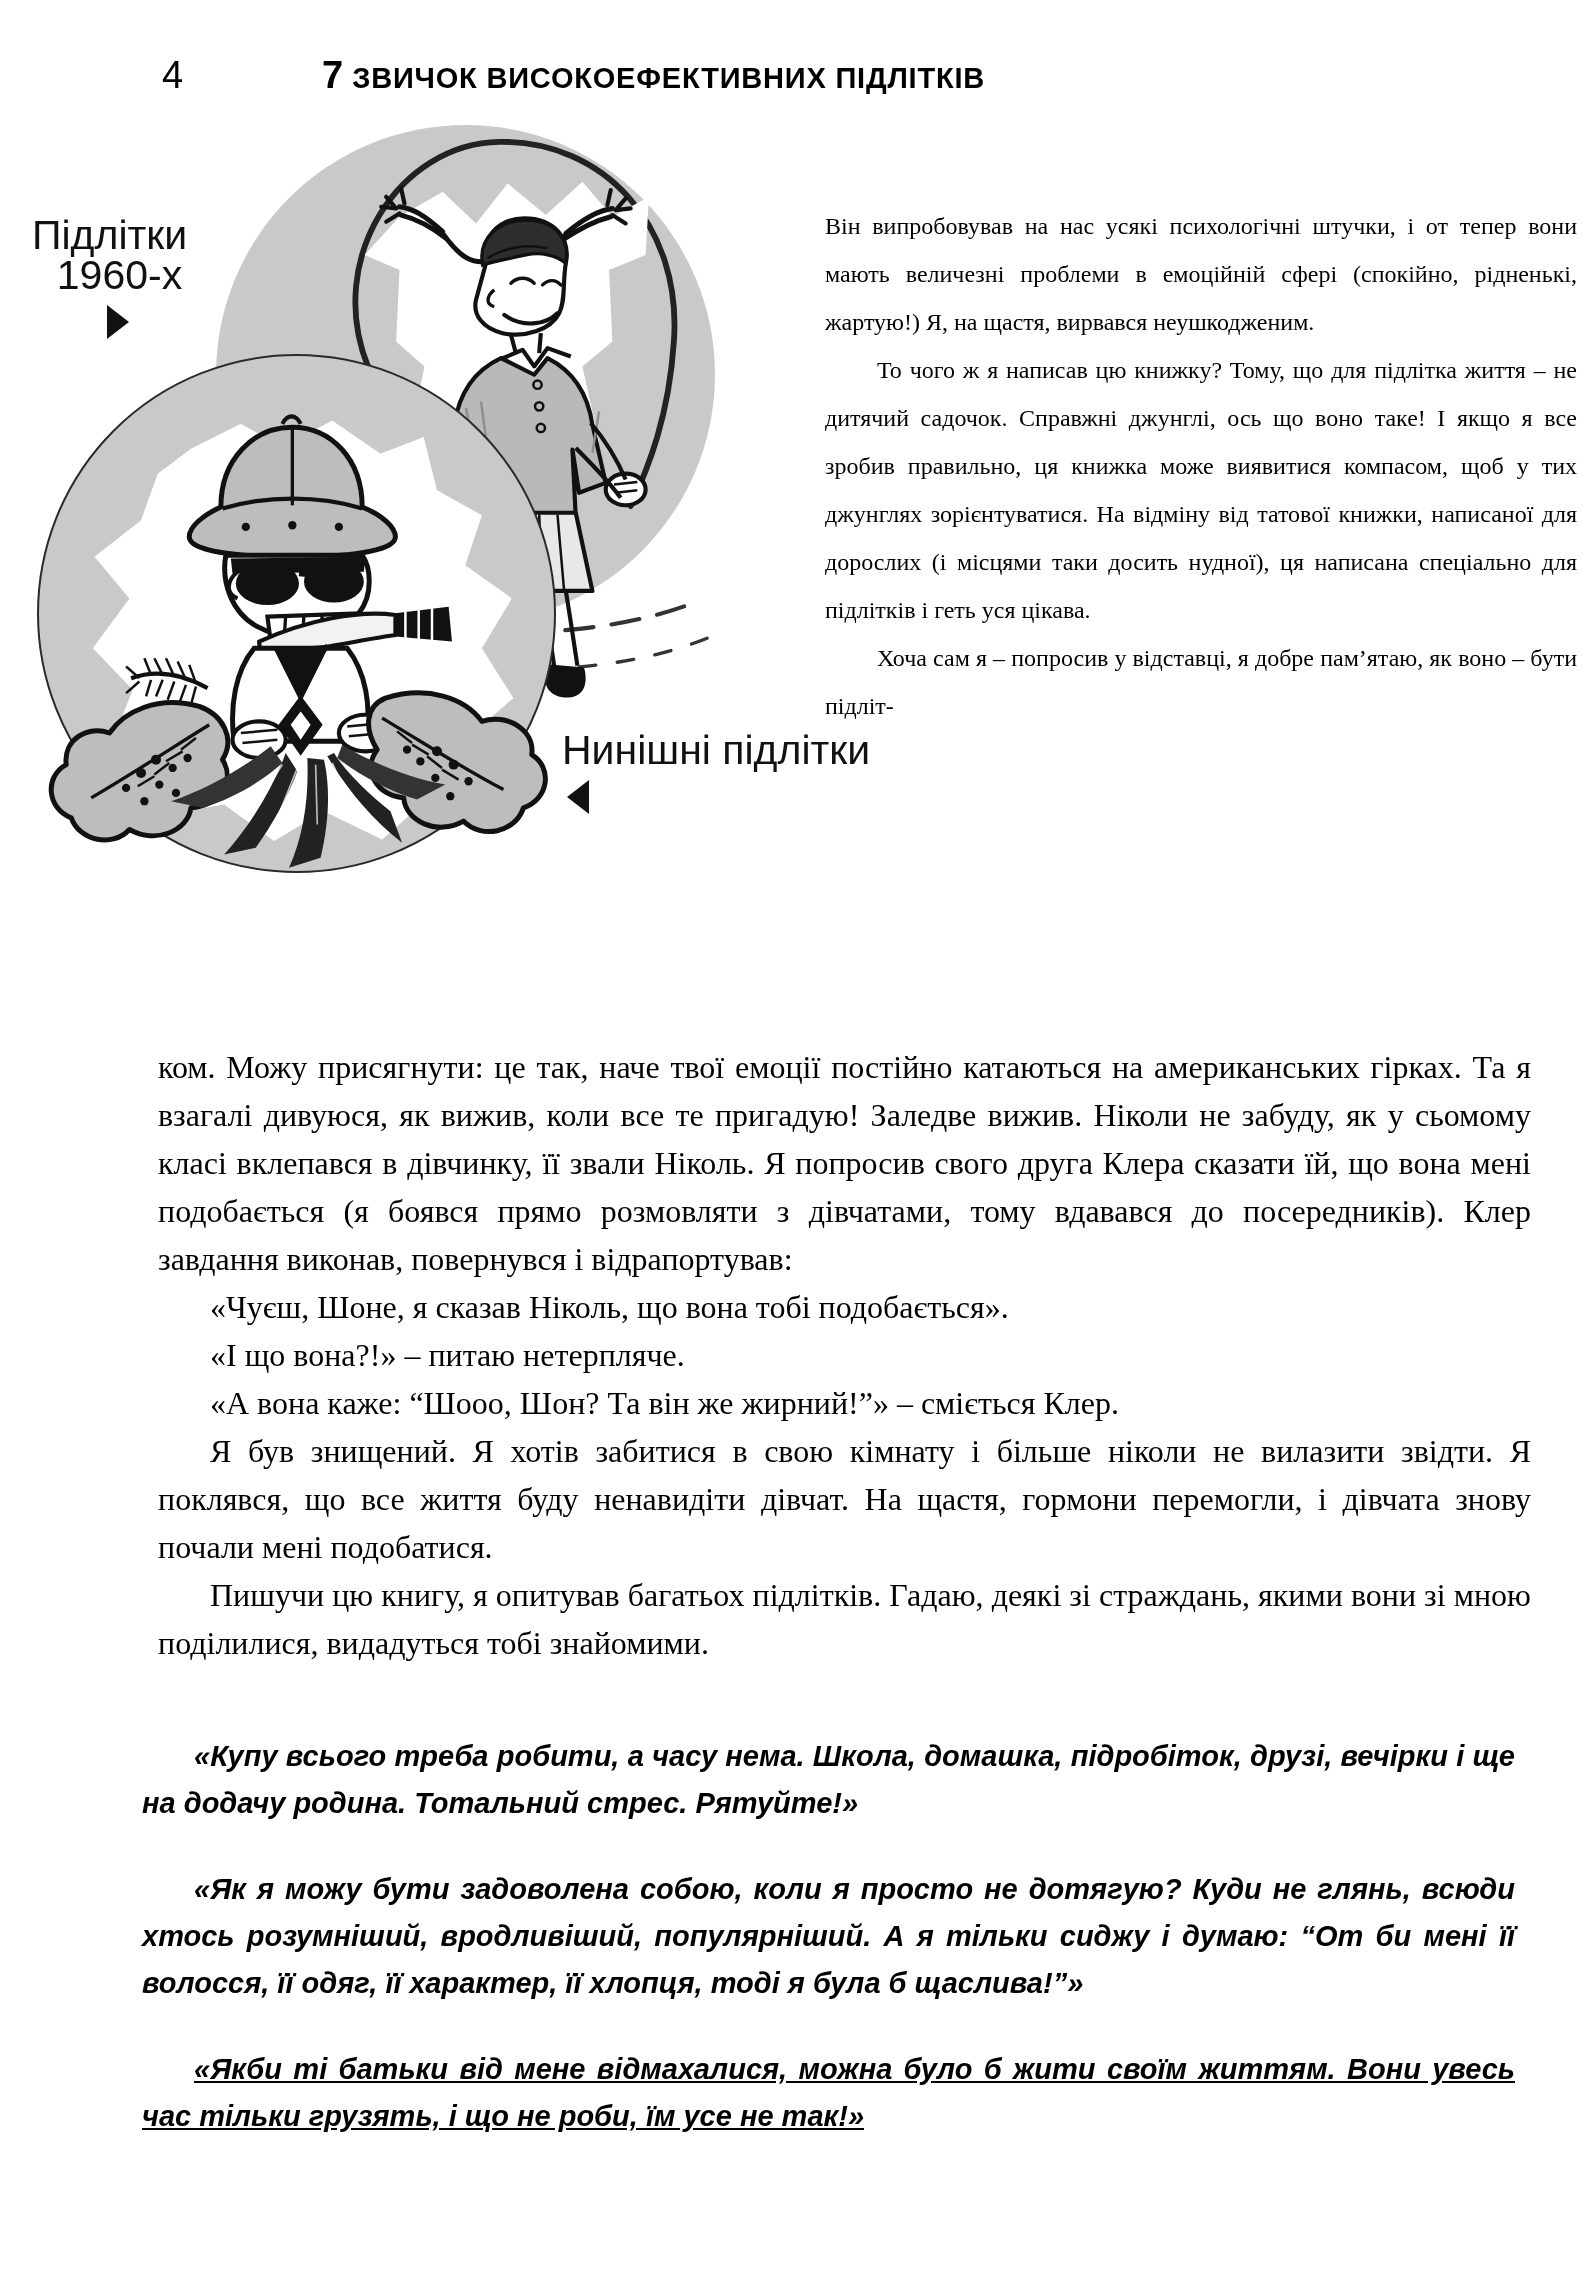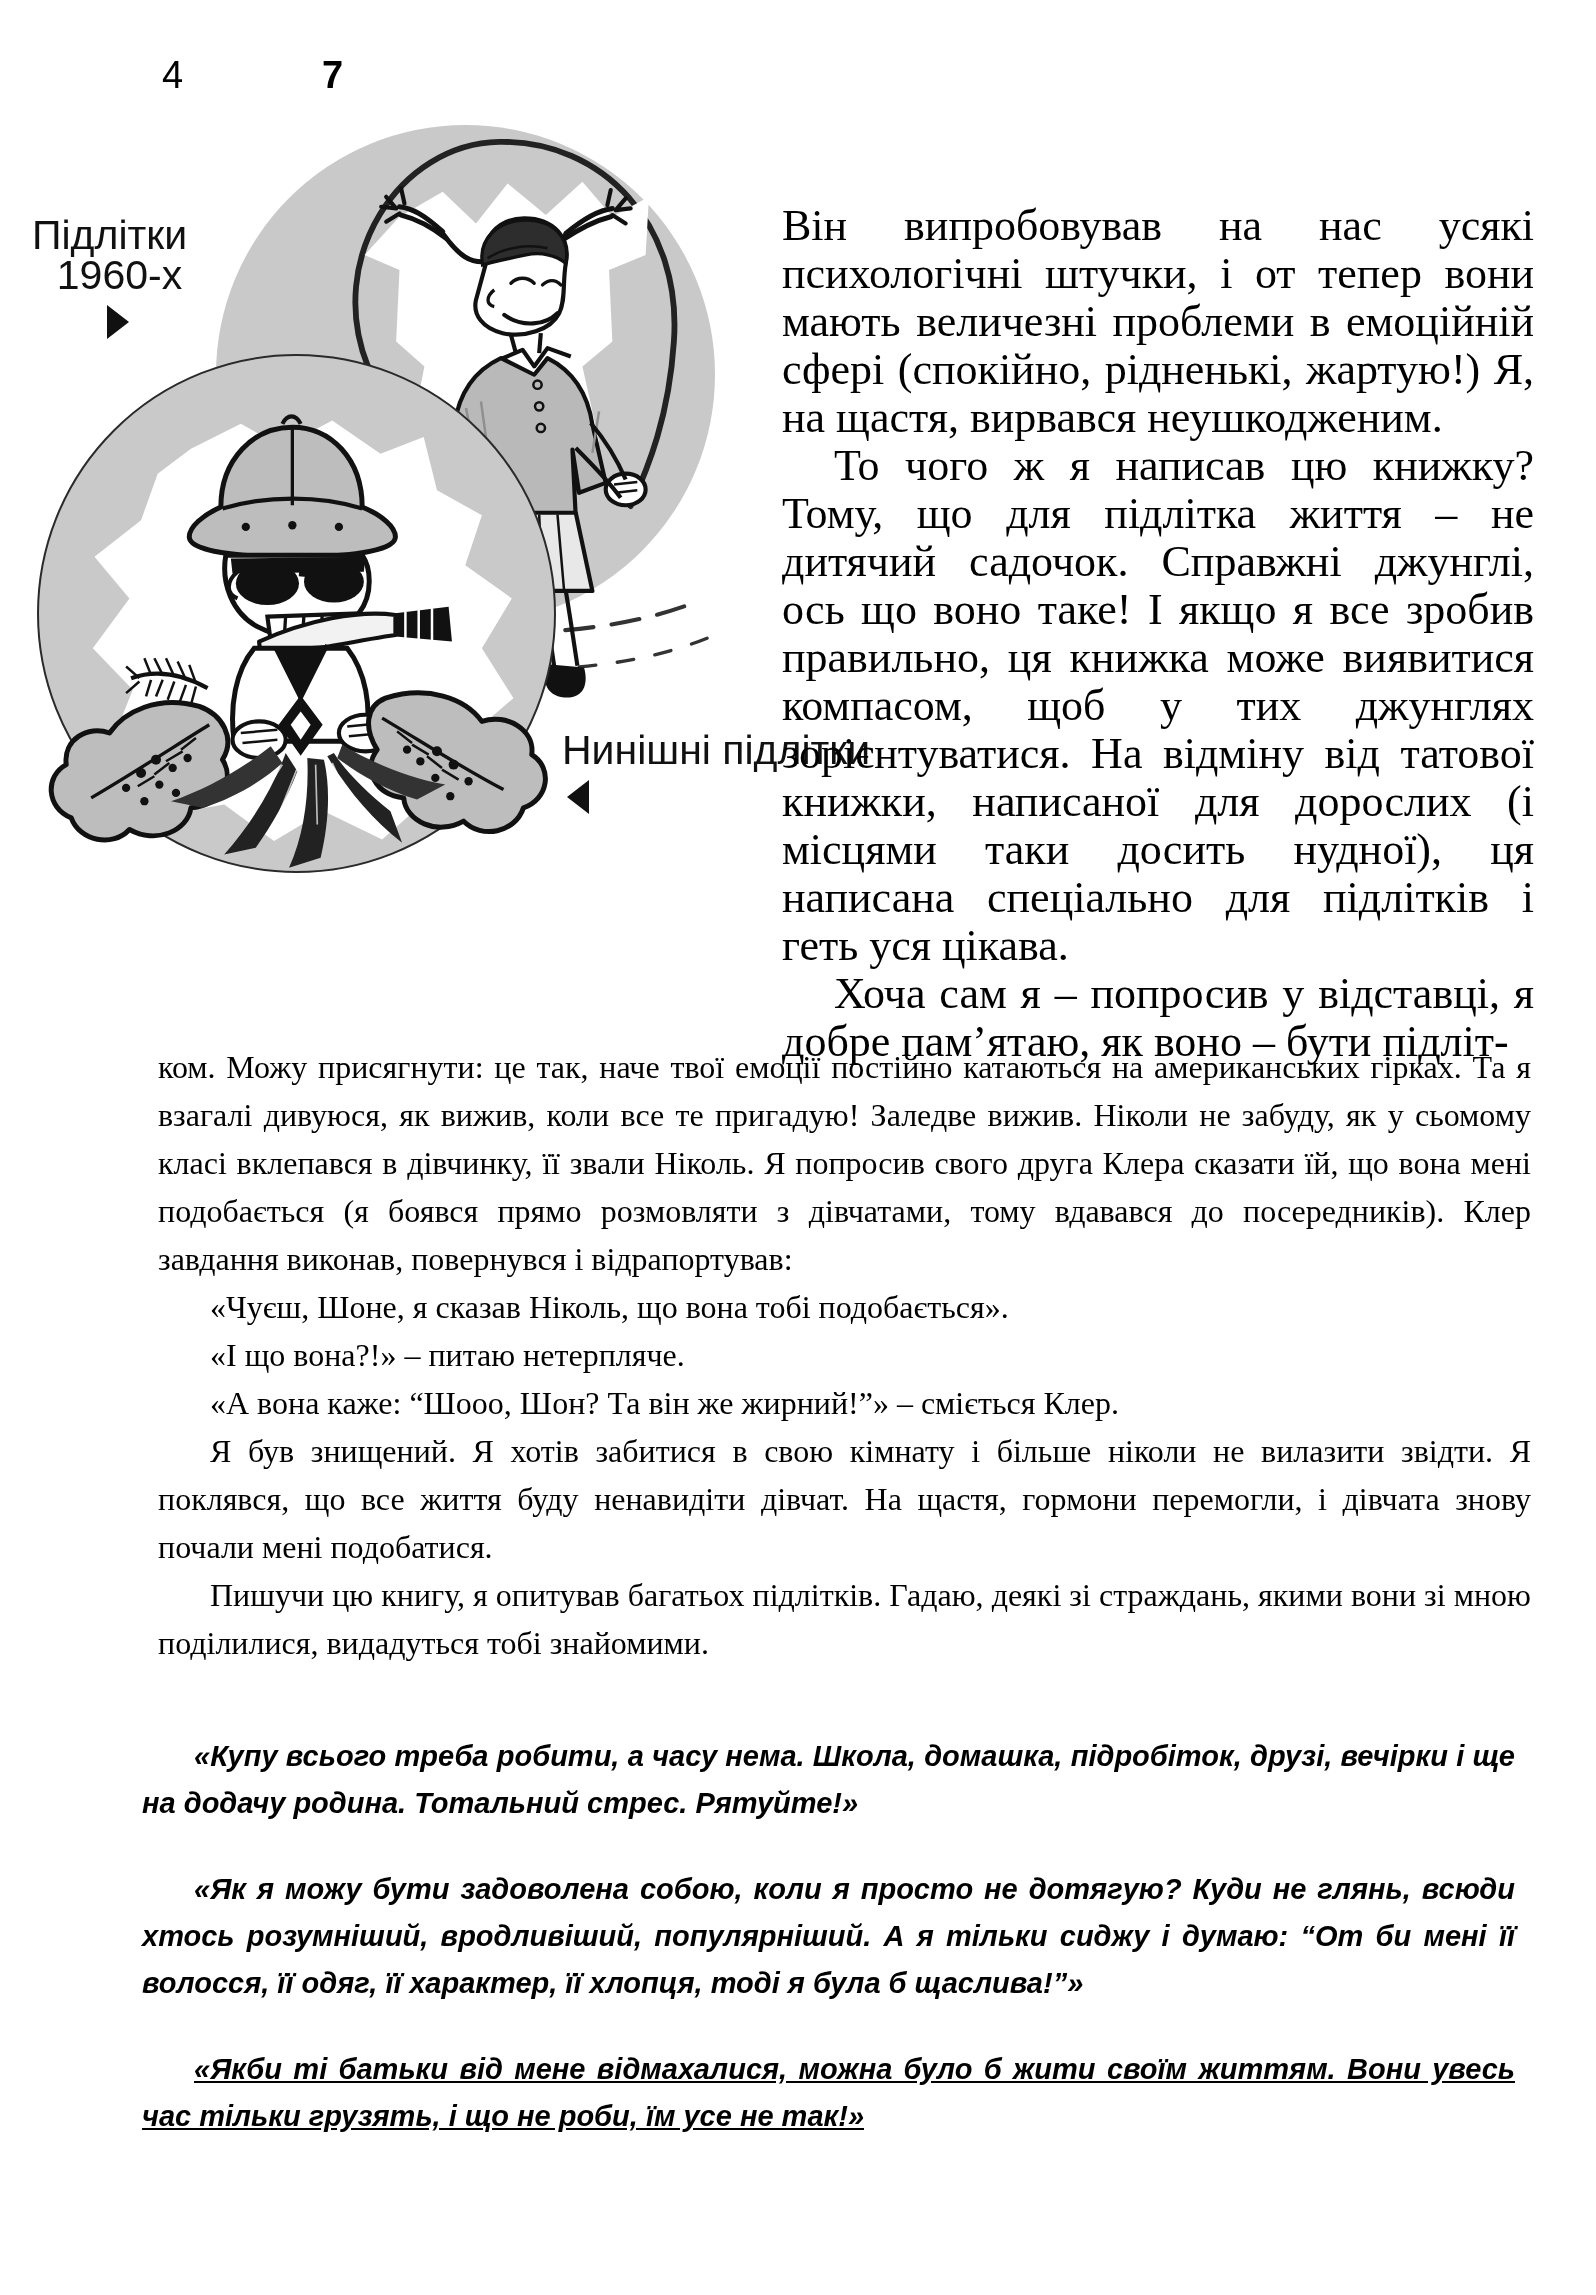--- a/index.html
+++ b/index.html
@@ -126,24 +126,24 @@
     border-right: 22.4px solid #111;
     margin-left: 5px;
     margin-top: 10px;
   }
 
   .art { position: absolute; }
 
   
   .col-right {
     position: absolute;
-    left: 782px;
+    left: 825px;
     top: 202px;
     width: 752px;
-    font-size: 44px;
+    font-size: 24px;
     line-height: 48px;
     text-align: justify;
     text-justify: inter-word;
     hyphens: manual;
   }
   .full-text {
     position: absolute;
     left: 158px;
     top: 1043px;
     width: 1373px;
@@ -178,20 +178,21 @@
 </style>
 </head>
 <body>
 
 <div class="page">
 
   <div class="header">
     <div class="page-number">4</div>
     <div class="header-title-wrap">
       <span class="header-seven">7</span>
+      <span class="header-title">звичок високоефективних підлітків</span>
     </div>
   </div>
 
   <div class="illus-area">
 
     <div class="circle-top"></div>
 
     <svg class="art" style="left:150px; top:-8.3px;" width="632" height="632" viewBox="0 0 760 760">
 
       <path d="M262 330 C 210 200, 300 62, 420 60 C 545 58, 640 160, 630 300

